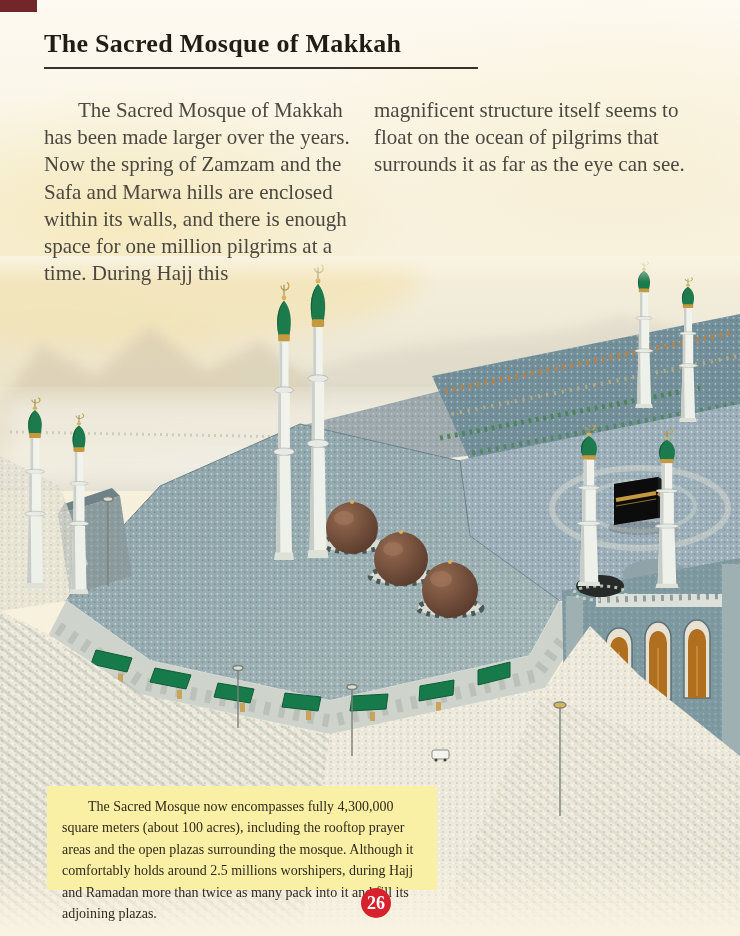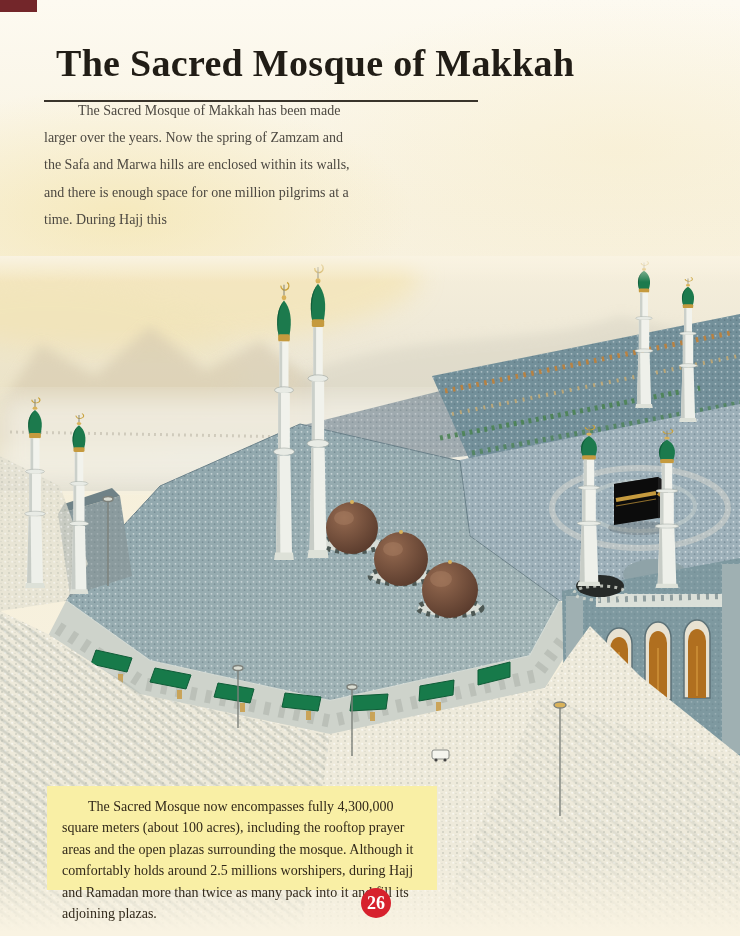--- a/index.html
+++ b/index.html
@@ -7,25 +7,25 @@
   .page{
     position:relative;width:740px;height:936px;overflow:hidden;
     background:
       radial-gradient(420px 180px at 120px 215px, rgba(244,226,160,.55), rgba(244,226,160,0) 70%),
       radial-gradient(500px 220px at 620px 150px, rgba(246,233,190,.35), rgba(246,233,190,0) 70%),
       linear-gradient(180deg,#fdfaf1 0%,#f8f2e0 22%,#f6efda 45%,#f8f3e3 100%);
   }
   .corner-mark{position:absolute;left:0;top:0;width:37px;height:12px;background:var(--corner_mark);z-index:5;}
   .title-wrap{position:absolute;left:44px;top:28px;z-index:4;}
   h1.title{
-    margin:12px;font-size:38px;font-weight:700;color:var(--title_ink);
+    margin:0;font-size:26px;font-weight:700;color:var(--title_ink);
     letter-spacing:.3px;line-height:1.25;
   }
   .title-rule{width:434px;height:0;border-bottom:2px solid var(--rule);margin-top:6px;}
-  .bodytext{position:absolute;top:97px;z-index:4;font-size:14px;line-height:27.2px;color:var(--body_ink);}
+  .bodytext{position:absolute;top:97px;z-index:4;font-size:21px;line-height:27.2px;color:var(--body_ink);}
   .col-left{left:44px;width:318px;}
   .col-right{left:374px;width:334px;}
   .bodytext p{margin:0;}
   .indent{text-indent:34px;}
   .illustration{position:absolute;left:0;top:256px;width:740px;height:680px;z-index:1;}
   .callout{
     position:absolute;left:47px;top:786px;width:390px;height:104px;z-index:6;
     background:var(--callout_bg);box-sizing:border-box;padding:10px 14px 8px 15px;
     font-size:14px;line-height:21.4px;color:var(--callout_ink);
   }
@@ -46,20 +46,21 @@
   <div class="title-wrap">
     <h1 class="title">The Sacred Mosque of Makkah</h1>
     <div class="title-rule"></div>
   </div>
 
   <div class="bodytext col-left">
     <p class="indent">The Sacred Mosque of Makkah has been made larger over the years. Now the spring of Zamzam and the Safa and Marwa hills are enclosed within its walls, and there is enough space for one million pilgrims at a time. During Hajj this</p>
   </div>
 
   <div class="bodytext col-right">
+    <p>magnificent structure itself seems to float on the ocean of pilgrims that surrounds it as far as the eye can see.</p>
   </div>
 
   <svg class="illustration" viewBox="0 0 740 680" role="img" aria-label="Watercolor aerial view of the Sacred Mosque of Makkah: white minarets with green tops, the black Kaaba with its gold band, brown rooftop domes, green awnings and vast crowds of pilgrims below hazy mountains.">
     <defs>
       <linearGradient id="skyG" x1="0" y1="0" x2="0" y2="1">
         <stop offset="0" stop-color="#f6efdc"></stop>
           <stop offset=".55" stop-color="#eae5d4"></stop>
           <stop offset="1" stop-color="#dfdccd"></stop>
       </linearGradient>
       <linearGradient id="tealG" x1="0" y1="0" x2="1" y2="1">

